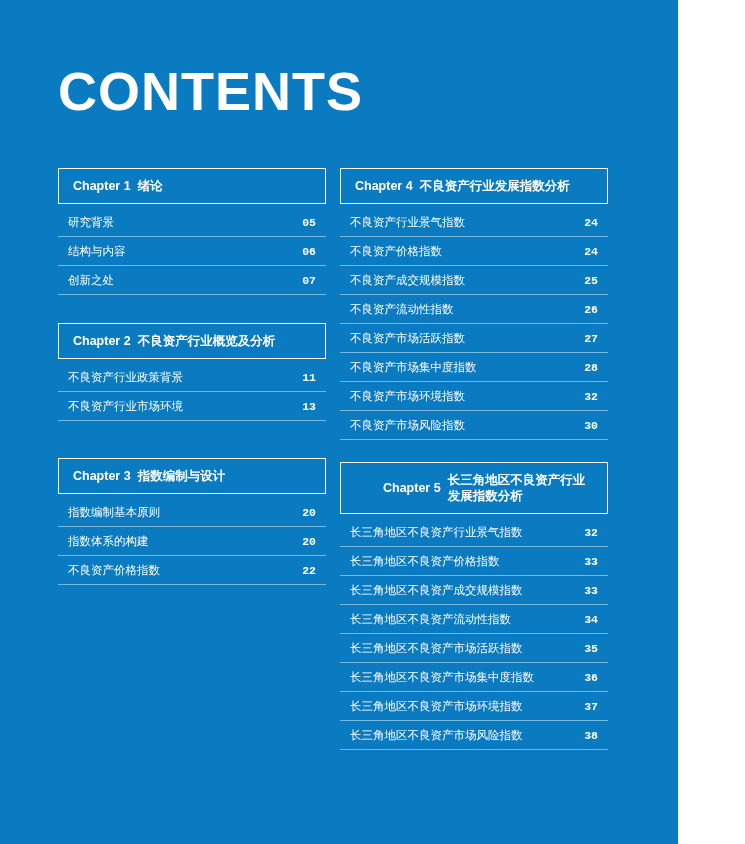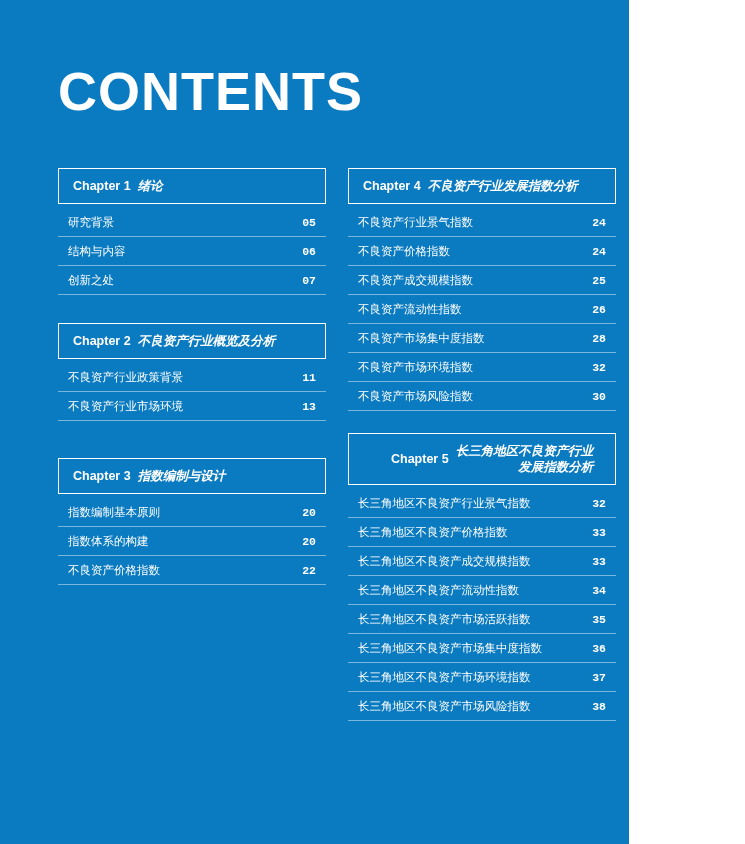--- a/index.html
+++ b/index.html
@@ -7,21 +7,21 @@
     padding: 0;
   }
   body {
     width: 745px;
     height: 844px;
     background: #ffffff;
     font-family: "Liberation Sans", sans-serif;
   }
   .page {
     position: relative;
-    width: 629px;
+    width: 678px;
     height: 844px;
     background: #0b7bc1;
     box-sizing: border-box;
     overflow: hidden;
   }
   .title {
     position: absolute;
     left: 58px;
     top: 62px;
     font-size: 54px;
@@ -29,22 +29,21 @@
     font-weight: bold;
     color: #ffffff;
     letter-spacing: 1px;
   }
   .columns {
     position: absolute;
     left: 58px;
     top: 168px;
     width: 630px;
     display: flex;
-    gap: 22px;
-    text-align: right;
+    gap: 14px;
   }
   .col {
     width: 268px;
     display: flex;
     flex-direction: column;
   }
   .block {
     margin-bottom: 0;
   }
   .chapter-head {
@@ -59,21 +58,20 @@
     align-items: center;
     min-height: 32px;
     line-height: 16px;
   }
   .chapter-head .ch-label {
     white-space: nowrap;
     margin-right: 7px;
   }
   .chapter-head .ch-name {
     white-space: pre-line;
-    font-style: italic;
   }
   .chapter-head.two-line {
     min-height: 46px;
     align-items: center;
     padding-left: 42px;
   }
   .entries {
     margin-top: 4px;
   }
   .entry {
@@ -194,20 +192,24 @@
           </div>
           <div class="entry">
             <span class="e-name">不良资产成交规模指数</span>
             <span class="e-page">25</span>
           </div>
           <div class="entry">
             <span class="e-name">不良资产流动性指数</span>
             <span class="e-page">26</span>
           </div>
           <div class="entry">
+            <span class="e-name">不良资产市场活跃指数</span>
+            <span class="e-page">27</span>
+          </div>
+          <div class="entry">
             <span class="e-name">不良资产市场集中度指数</span>
             <span class="e-page">28</span>
           </div>
           <div class="entry">
             <span class="e-name">不良资产市场环境指数</span>
             <span class="e-page">32</span>
           </div>
           <div class="entry">
             <span class="e-name">不良资产市场风险指数</span>
             <span class="e-page">30</span>

